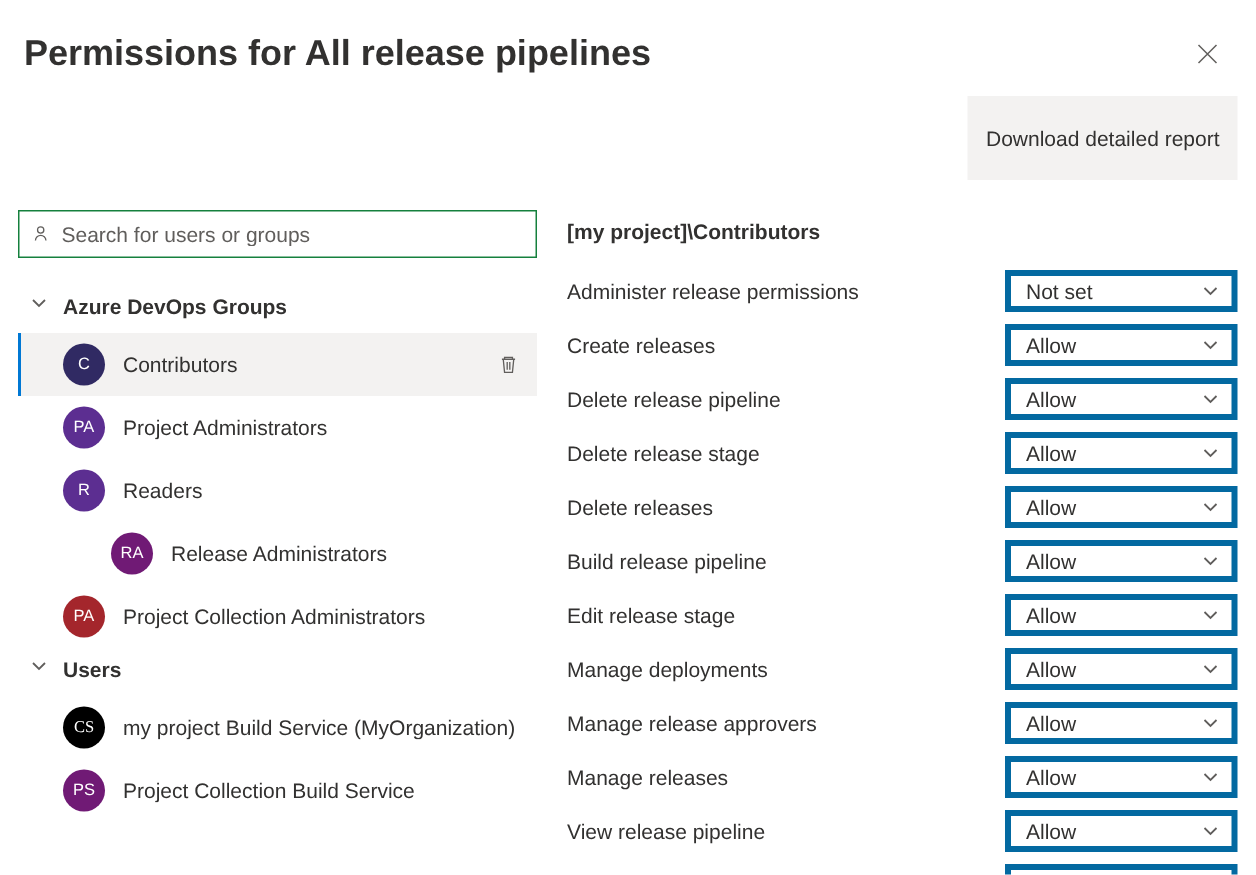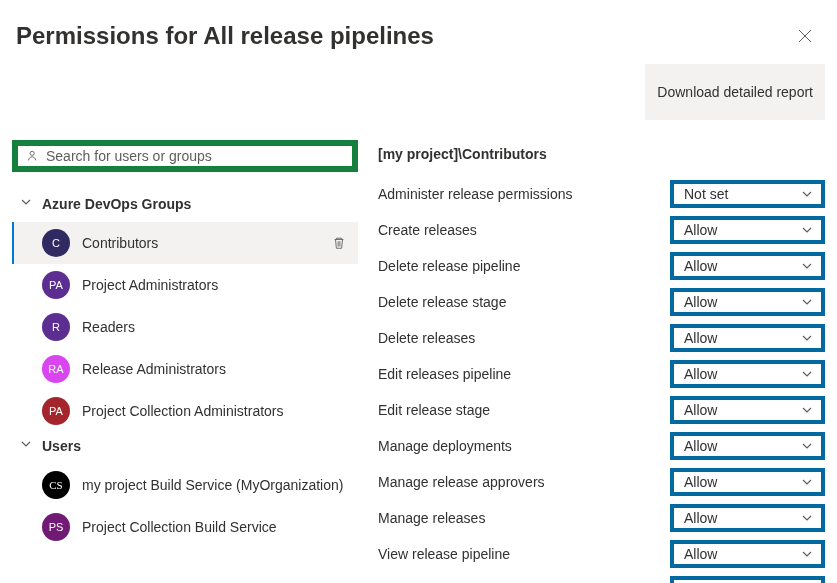--- a/index.html
+++ b/index.html
@@ -49,21 +49,21 @@
       padding: 14px 12px 0 12px;
       gap: 16px;
     }
     .left {
       width: 346px;
       flex-shrink: 0;
     }
     .search-box {
       display: flex;
       align-items: center;
-      border: 6px solid #15803d;
+      border: 1px solid #15803d;
       height: 32px;
       padding: 0 8px;
       gap: 6px;
       margin-bottom: 18px;
     }
     .search-box svg { color: #605e5c; flex-shrink: 0; }
     .search-input {
       border: none; outline: none;
       flex: 1;
       font-size: 14px;
@@ -191,21 +191,21 @@
         </div>
         <div class="row">
           <div class="avatar" style="background: rgb(92, 46, 145);">PA</div>
           <div class="row-label">Project Administrators</div>
         </div>
         <div class="row">
           <div class="avatar" style="background: rgb(92, 46, 145);">R</div>
           <div class="row-label">Readers</div>
         </div>
         <div class="row">
-          <div class="avatar" style="background: #d946ef;">RA</div>
+          <div class="avatar" style="background: #701a75; margin-left: 32px;">RA</div>
           <div class="row-label">Release Administrators</div>
         </div>
         <div class="row">
           <div class="avatar" style="background: rgb(164, 38, 44);">PA</div>
           <div class="row-label">Project Collection Administrators</div>
         </div>
       </div>
 
     <div class="section-hdr">
       <span class="chev">
@@ -279,21 +279,21 @@
           <div class="perm-select">
             <span>Allow</span>
             <span class="sel-chev">
               <svg width="12" height="12" viewBox="0 0 12 12">
                 <path d="M2 4 L6 8 L10 4" fill="none" stroke="currentColor" stroke-width="1.2"></path>
               </svg>
             </span>
           </div>
         </div>
         <div class="perm-row">
-          <div class="perm-label">Edit releases pipeline</div>
+          <div class="perm-label">Build release pipeline</div>
           <div class="perm-select">
             <span>Allow</span>
             <span class="sel-chev">
               <svg width="12" height="12" viewBox="0 0 12 12">
                 <path d="M2 4 L6 8 L10 4" fill="none" stroke="currentColor" stroke-width="1.2"></path>
               </svg>
             </span>
           </div>
         </div>
         <div class="perm-row">

